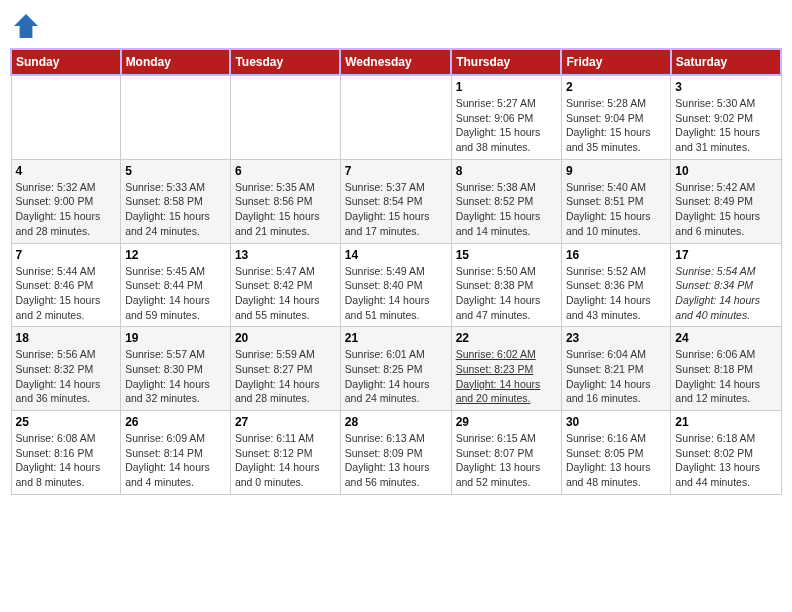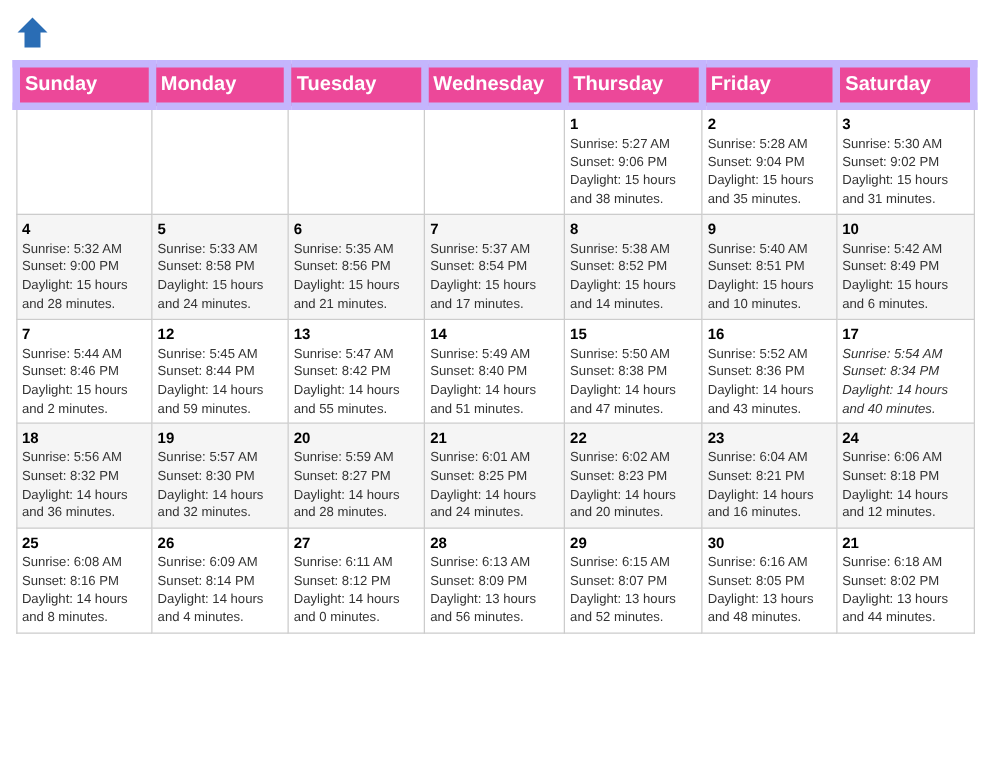--- a/index.html
+++ b/index.html
@@ -41,26 +41,26 @@
     .title-sub {
       font-size: 16px;
       color: #555;
     }
     table {
       width: 100%;
       border-collapse: collapse;
       font-size: 11px;
     }
     thead tr th {
-      background-color: #ec4899;
+      background-color: #b91c1c;
       color: #fff;
       padding: 5px 4px;
       text-align: left;
-      font-size: 16px;
-      border: 6px solid #c4b5fd;
+      font-size: 12px;
+      border: 2px solid #c4b5fd;
     }
     tbody tr td {
       border: 1px solid #ccc;
       padding: 4px;
       vertical-align: top;
       width: 113px;
       min-height: 80px;
       background: #fff;
     }
     tbody tr:nth-child(even) td {
@@ -266,21 +266,21 @@
         </td>
         <td>
           <span class="day-num">21</span>
           <div class="day-info" style="white-space: pre-line;">Sunrise: 6:01 AM
 Sunset: 8:25 PM
 Daylight: 14 hours
 and 24 minutes.</div>
         </td>
         <td>
           <span class="day-num">22</span>
-          <div class="day-info" style="white-space: pre-line;">Sunrise: 6:02 AM
+          <div class="day-info" style="white-space: pre-line; text-decoration: underline;">Sunrise: 6:02 AM
 Sunset: 8:23 PM
 Daylight: 14 hours
 and 20 minutes.</div>
         </td>
         <td>
           <span class="day-num">23</span>
           <div class="day-info" style="white-space: pre-line;">Sunrise: 6:04 AM
 Sunset: 8:21 PM
 Daylight: 14 hours
 and 16 minutes.</div>

